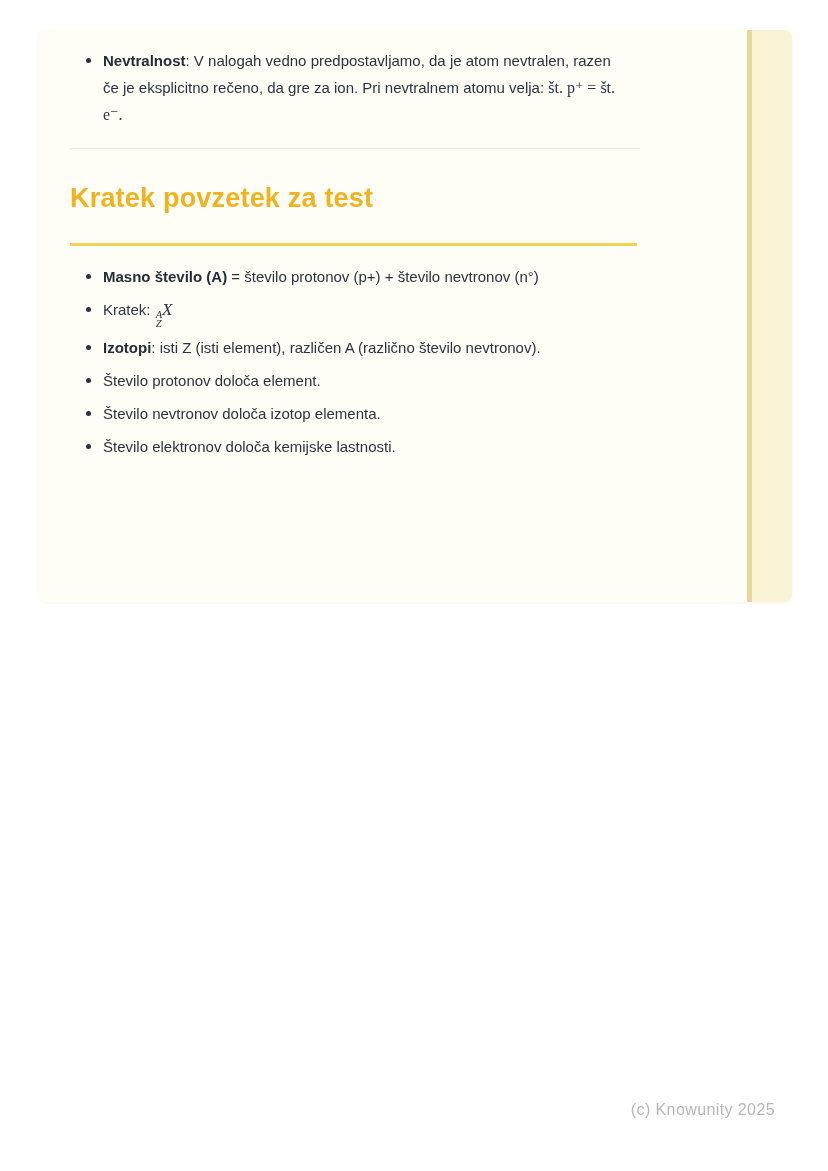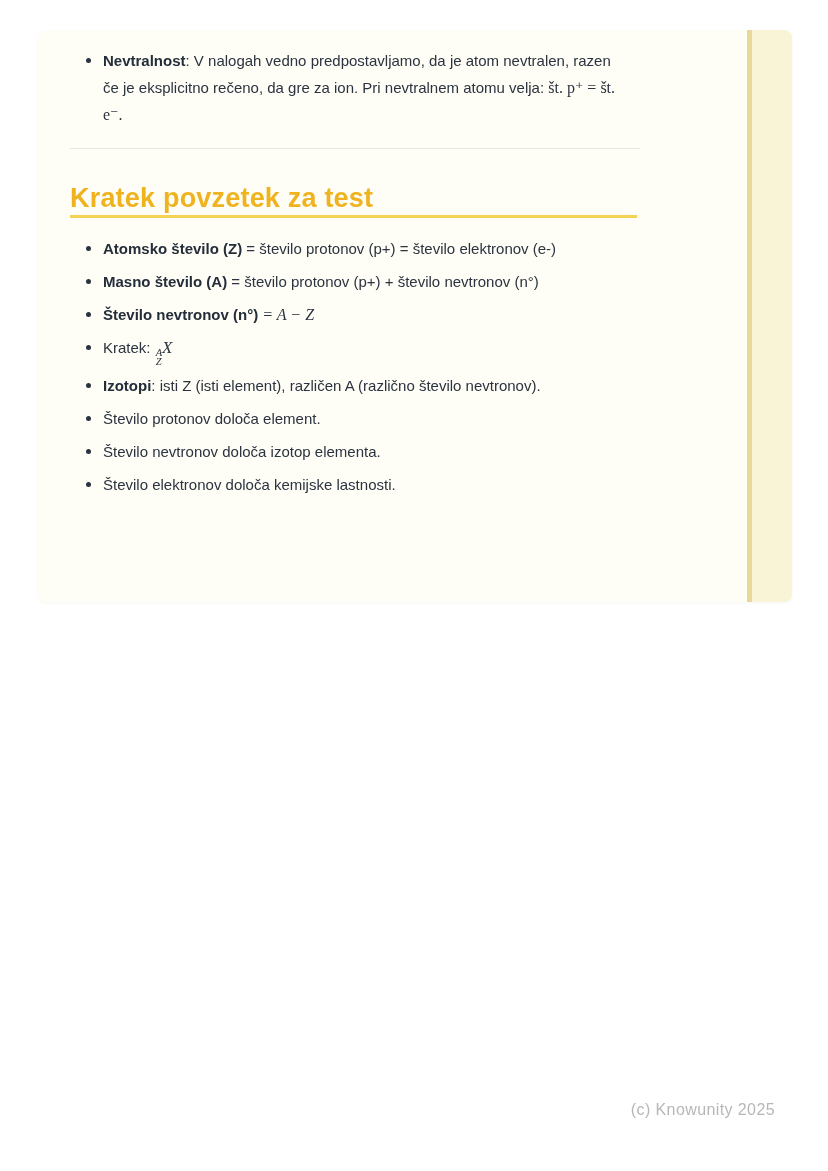--- a/index.html
+++ b/index.html
@@ -81,21 +81,21 @@
     border-top: 1px solid #e7e6e0;
     margin: 20px 0 0 0;
     width: 570px;
   }
   h1.section-heading {
     font-size: 27px;
     line-height: 32px;
     font-weight: 700;
     color: #eeb31e;
     margin: 33px 0 0 0;
-    padding-bottom: 1px;
+    padding-bottom: 29px;
     border-bottom: 3px solid #f3d254;
     width: 567px;
     letter-spacing: 0.2px;
   }
   ul.summary-list {
     margin-top: 17px;
   }
   ul.summary-list li {
     margin-bottom: 6px;
   }
@@ -137,27 +137,21 @@
         <span class="term">Nevtralnost</span><span>: V nalogah vedno predpostavljamo, da je atom nevtralen, razen če je eksplicitno rečeno, da gre za ion. Pri nevtralnem atomu velja: </span><span class="math">št. p⁺ = št. e⁻.</span>
       </li>
     </ul>
 
     <hr class="section-divider">
 
     <h1 class="section-heading">Kratek povzetek za test</h1>
 
     <ul class="bullet-list summary-list">
       <li>
-        <span class="term">Atomsko število (Z)</span><span> = število protonov (p+) = število elektronov (e-)</span>
-      </li>
-      <li>
         <span class="term">Masno število (A)</span><span> = število protonov (p+) + število nevtronov (n°)</span>
-      </li>
-      <li>
-        <span class="term">Število nevtronov (n°)</span><span> </span><span class="math-italic">= A − Z</span>
       </li>
       <li>
         <span>Kratek: </span><span class="nuclide">
             <span>A</span>
             <span>Z</span>
           </span><span class="nuclide-symbol">X</span>
       </li>
       <li>
         <span class="term">Izotopi</span><span>: isti Z (isti element), različen A (različno število nevtronov).</span>
       </li>

